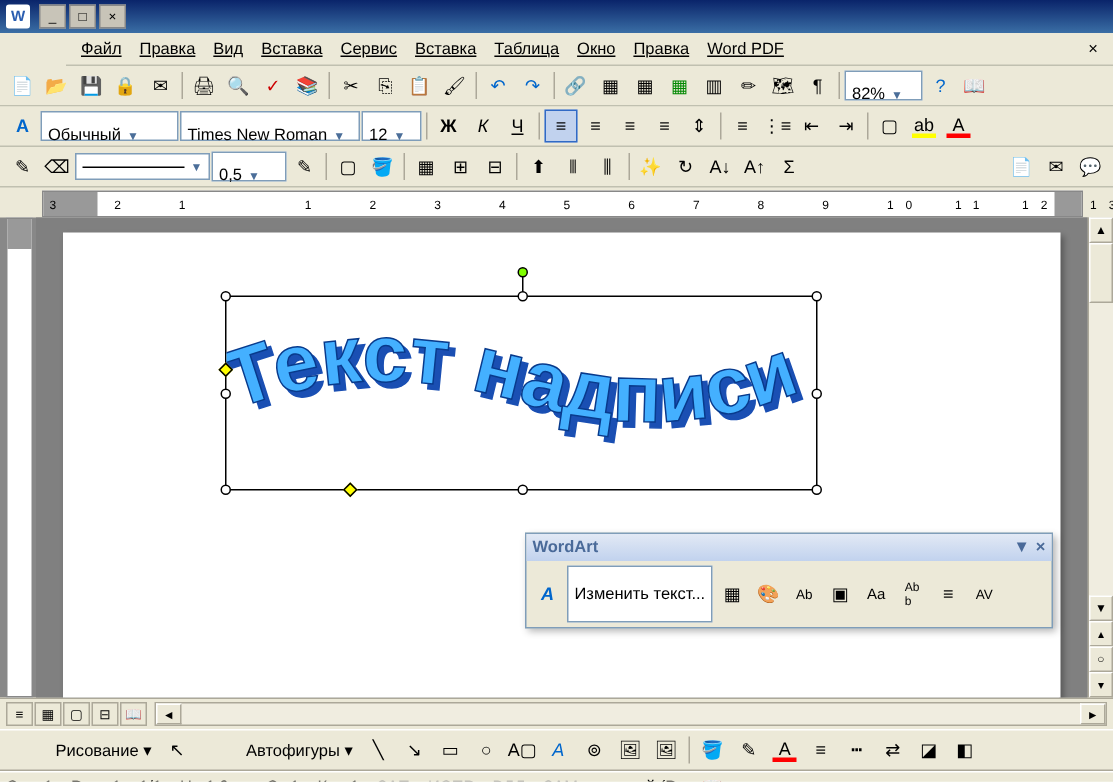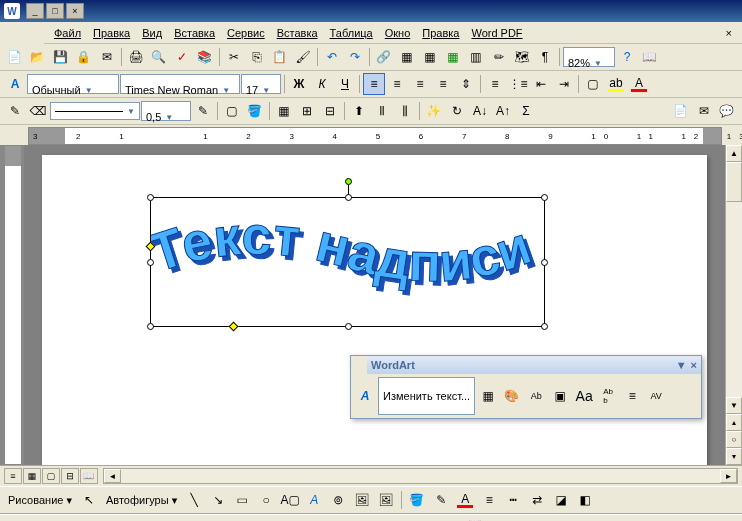--- a/index.html
+++ b/index.html
@@ -41,36 +41,36 @@
 .h-tl { top: -4px; left: -4px; } .h-tr { top: -4px; right: -4px; }
 .h-bl { bottom: -4px; left: -4px; } .h-br { bottom: -4px; right: -4px; }
 .h-tm { top: -4px; left: 50%; margin-left: -3px; } .h-bm { bottom: -4px; left: 50%; margin-left: -3px; }
 .h-ml { left: -4px; top: 50%; margin-top: -3px; } .h-mr { right: -4px; top: 50%; margin-top: -3px; }
 .rot-handle { position: absolute; top: -20px; left: 50%; margin-left: -3px; width: 7px; height: 7px; background: #7fff00; border: 1px solid #000; border-radius: 50%; }
 .rot-line { position: absolute; top: -15px; left: 50%; width: 1px; height: 12px; background: #000; }
 .adj-handle { position: absolute; width: 7px; height: 7px; background: #ffff00; border: 1px solid #000; transform: rotate(45deg); }
 .wordart-text { width: 100%; height: 100%; }
 
 .wa-toolbar { position: absolute; left: 350px; top: 355px; width: 352px; background: #ece9d8; border: 1px solid #7f9db9; box-shadow: 2px 2px 5px rgba(0,0,0,0.3); z-index: 10; }
-.wa-title { background: linear-gradient(#e2e9f5, #c1d2ee); height: 18px; display: flex; align-items: center; padding: 0 4px; font-size: 11px; font-weight: bold; color: #4a6a99; margin-left: 16px; }
+.wa-title { background: linear-gradient(#e2e9f5, #c1d2ee); height: 18px; display: flex; align-items: center; padding: 0 4px; font-size: 11px; font-weight: bold; color: #4a6a99; }
 .wa-title-text { flex: 1; }
 .wa-body { padding: 3px; display: flex; align-items: center; gap: 2px; }
 .wa-btn-text { background: #fff; border: 1px solid #7f9db9; padding: 12px 4px; cursor: pointer; font-size: 11px; }
 
 .scroll-v { width: 17px; background: #ece9d8; border-left: 1px solid #aca899; display: flex; flex-direction: column; }
 .sc-btn { height: 17px; background: #ece9d8; border: 1px solid #fff; border-right-color: #aca899; border-bottom-color: #aca899; display: flex; align-items: center; justify-content: center; font-size: 8px; cursor: pointer; }
 .sc-track { flex: 1; background: #f0ede0; }
 .sc-thumb { background: #ece9d8; border: 1px solid #fff; border-right-color: #aca899; border-bottom-color: #aca899; height: 40px; }
 
 .view-btns { display: flex; background: #ece9d8; padding: 2px 4px; border-top: 1px solid #aca899; }
 .vbtn { width: 18px; height: 16px; border: 1px solid #aca899; background: #ece9d8; margin-right: 1px; display: flex; align-items: center; justify-content: center; font-size: 9px; cursor: pointer; }
 .scroll-h { flex: 1; height: 16px; background: #f0ede0; border: 1px solid #aca899; margin-left: 4px; display: flex; }
 
 .draw-toolbar { background: #ece9d8; padding: 2px 4px; display: flex; align-items: center; gap: 2px; border-top: 1px solid #fff; border-bottom: 1px solid #aca899; }
-.draw-label { padding: 2px 4px; cursor: pointer; }
+.draw-label { padding: 2px 4px; cursor: pointer; margin-left: 29px; }
 
 .statusbar { background: #ece9d8; height: 20px; display: flex; align-items: center; padding: 0 4px; font-size: 11px; border-top: 1px solid #fff; gap: 12px; }
 .status-dim { color: #999; }
 
 .ic { display: inline-flex; width: 16px; height: 16px; align-items: center; justify-content: center; }
 </style>
 </head>
 <body>
 
 <div class="titlebar">
@@ -187,21 +187,21 @@
     </div>
   <div class="combo" style="width:92px">
     <span>Обычный</span>
     <span class="combo-arrow">▼</span>
   </div>
   <div class="combo" style="width:120px">
     <span>Times New Roman</span>
     <span class="combo-arrow">▼</span>
   </div>
   <div class="combo" style="width:40px">
-    <span>17</span>
+    <span>12</span>
     <span class="combo-arrow">▼</span>
   </div>
   <div class="tsep"></div>
   <div class="tbtn">
       <b>Ж</b>
     </div>
   <div class="tbtn">
       <i>К</i>
     </div>
   <div class="tbtn">
@@ -389,21 +389,21 @@
     <div class="tbtn">
         <span class="ic">🎨</span>
       </div>
     <div class="tbtn">
         <span class="ic" style="font-size:9px">Ab</span>
       </div>
     <div class="tbtn">
         <span class="ic">▣</span>
       </div>
     <div class="tbtn">
-        <span class="ic" style="font-size:14px">Aa</span>
+        <span class="ic" style="font-size:10px">Aa</span>
       </div>
     <div class="tbtn">
         <span class="ic" style="font-size:8px">Ab<br>b</span>
       </div>
     <div class="tbtn">
         <span class="ic">≡</span>
       </div>
     <div class="tbtn">
         <span class="ic" style="font-size:9px">AV</span>
       </div>

